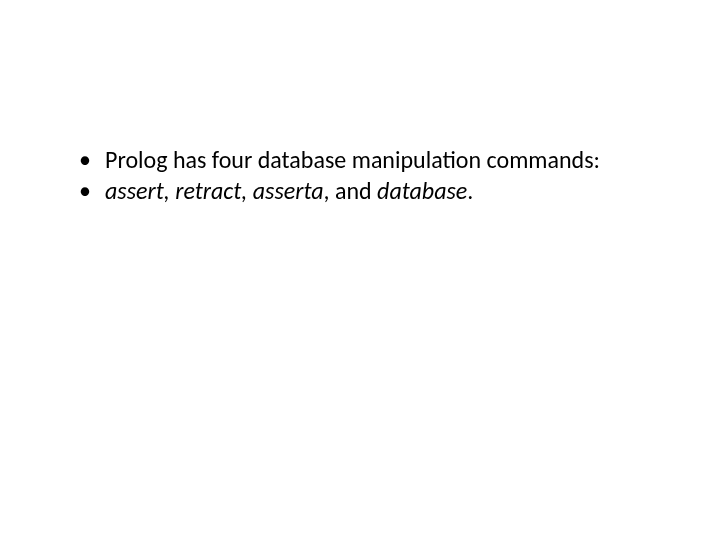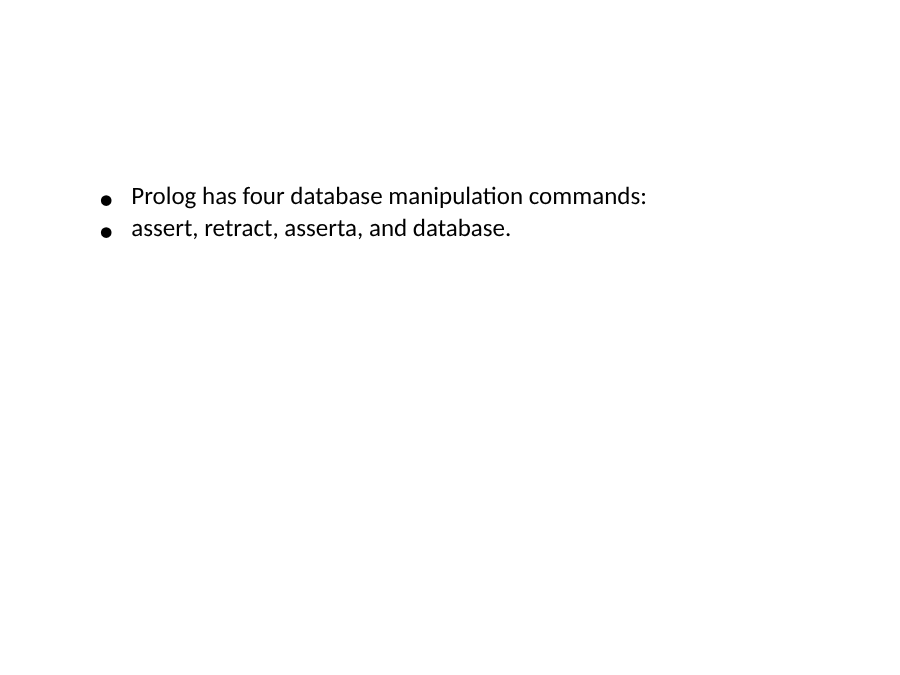--- a/index.html
+++ b/index.html
@@ -19,34 +19,35 @@
       width: 100%;
       height: 100%;
       padding: 145px 75px 0 75px;
     }
     ul {
       list-style: none;
     }
     li {
       position: relative;
       padding-left: 30px;
-      font-size: 20px;
+      font-size: 24px;
       line-height: 1.22;
       color: #000000;
       margin-bottom: 2px;
     }
     li::before {
       content: "•";
       position: absolute;
       left: 4px;
       top: 0;
       font-size: 24px;
       color: #000000;
     }
     .italic {
+      font-style: italic;
     }
   </style>
 </head>
 <body>
 
 <div class="slide">
   <ul>
     <li>
       <span>Prolog has four database manipulation commands:</span>
     </li>

